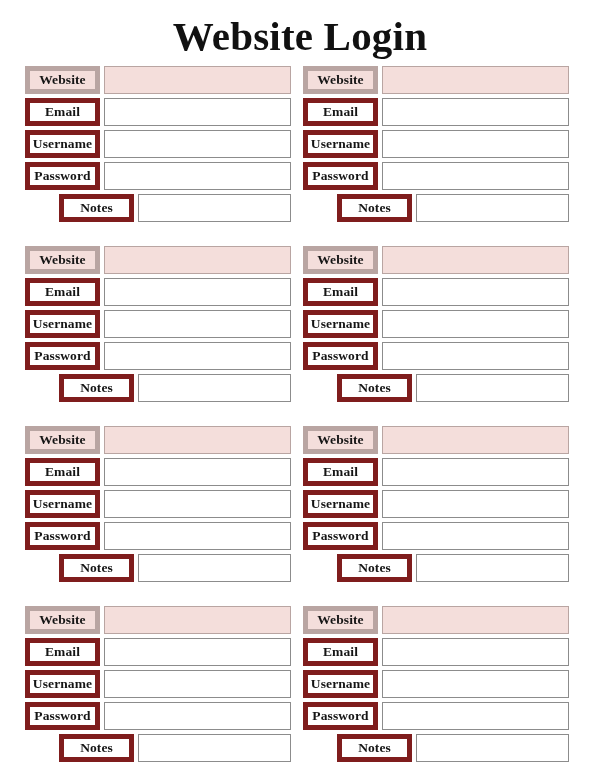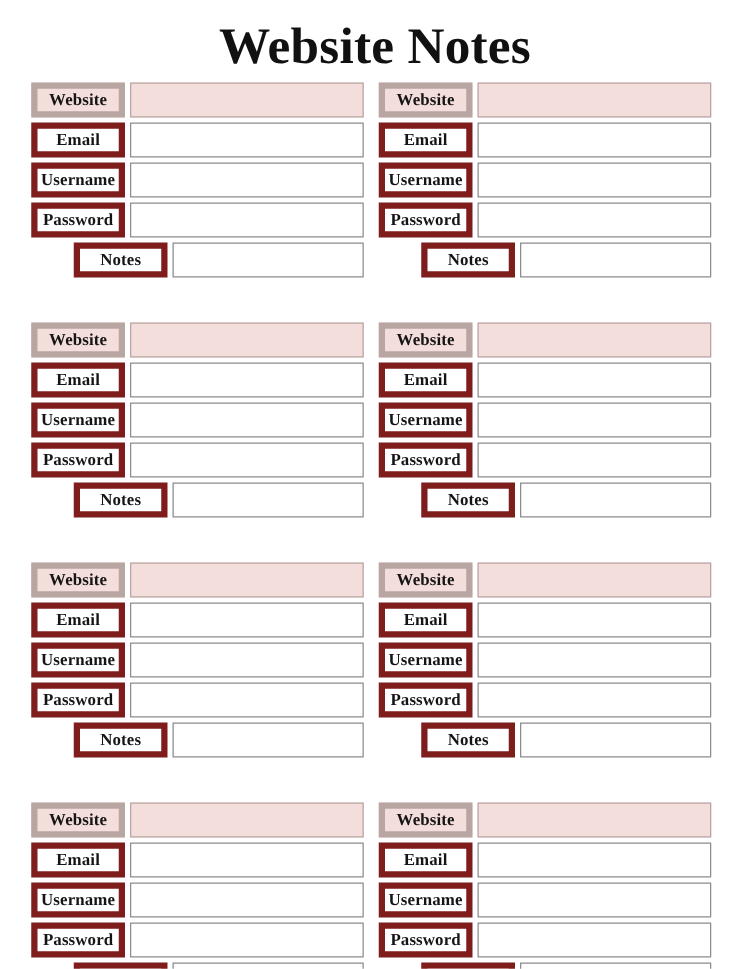--- a/index.html
+++ b/index.html
@@ -59,21 +59,21 @@
     display: flex;
     flex-direction: column;
   }
 
   .field-row {
     display: flex;
     align-items: stretch;
     height: 28px;
     margin-bottom: 4px;
   }
-  .field-row:last-child { margin-bottom: 16px; padding-left: 34px; }
+  .field-row:last-child { margin-bottom: 4px; padding-left: 34px; }
 
   .field-label {
     width: 75px;
     box-sizing: border-box;
     border: 5px solid #7f1d1d;
     background: #ffffff;
     display: flex;
     align-items: center;
     justify-content: center;
     font-weight: bold;
@@ -99,21 +99,21 @@
   .field-row.highlight .field-value {
     background: #f4dedb;
     border-color: #b9a5a2;
   }
 </style>
 </head>
 <body>
 
 <div class="page">
 
-  <h1 class="page-title">Website Notes</h1>
+  <h1 class="page-title">Website Login</h1>
 
   <div class="sheet">
       <div class="block-row">
         <div class="entry-card">
           <div class="field-row highlight">
             <div class="field-label">Website</div>
             <div class="field-value"></div>
           </div>
           <div class="field-row">
             <div class="field-label">Email</div>

